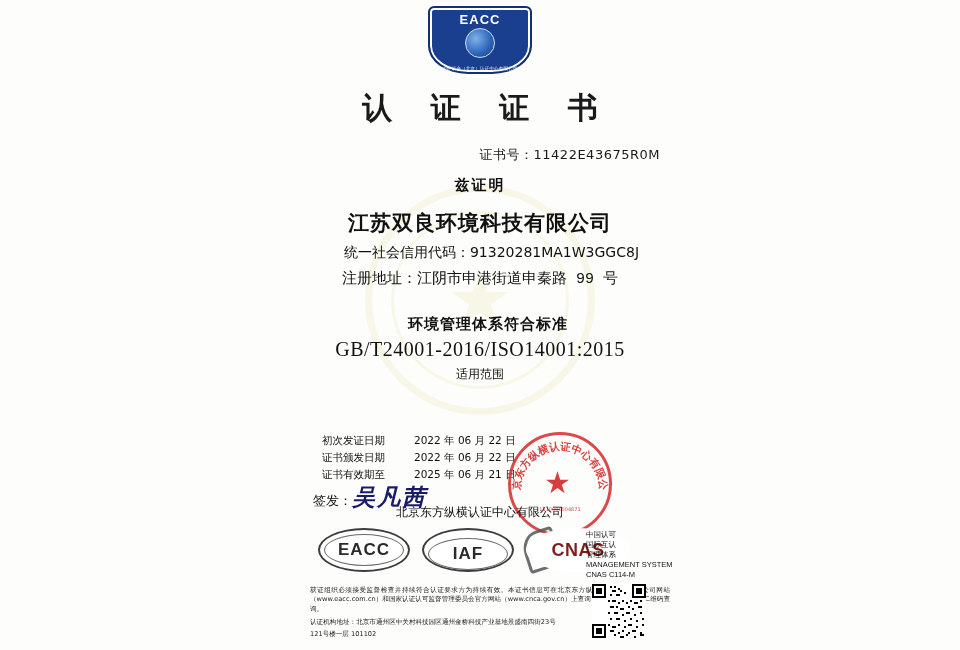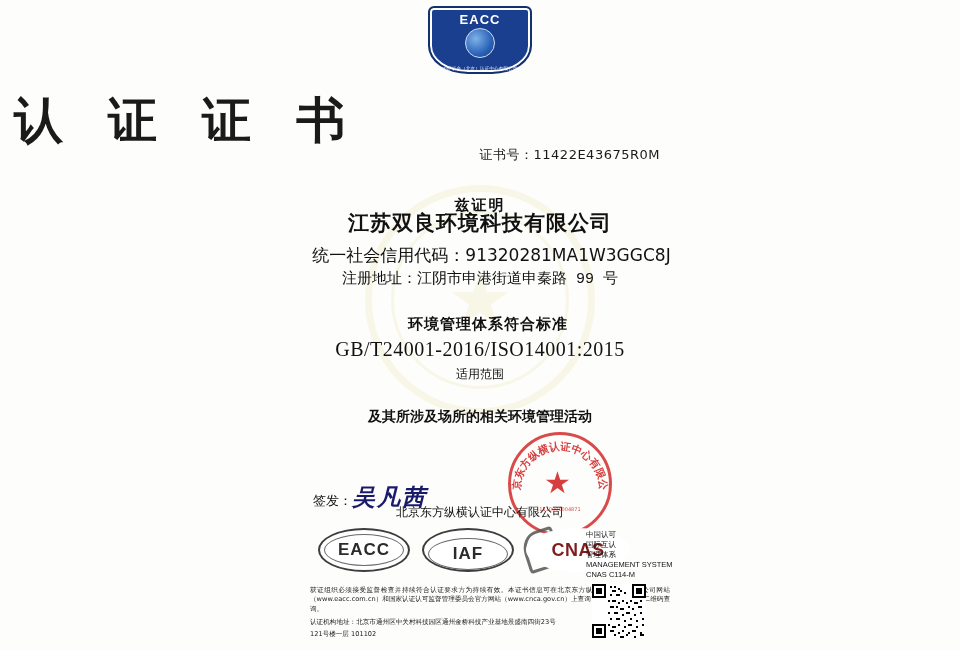--- a/index.html
+++ b/index.html
@@ -75,21 +75,22 @@
     text-align: center;
     color: #e7eefb;
     font-size: 4.5px;
     letter-spacing: 0.2px;
     font-family: "Liberation Sans", sans-serif;
   }
 
   
   .title {
     position: absolute; left: 0; right: 0; top: 88px;
-    font-size: 49px;
+    text-align: center;
+    font-size: 30px;
     letter-spacing: 14px;
     font-weight: bold;
     color: #1a1a1a;
     font-family: "DejaVu Sans", sans-serif;
     text-indent: 14px;
   }
 
   .cert-no {
     position: absolute; right: 300px; top: 146px;
     font-size: 13px;
@@ -97,23 +98,23 @@
     letter-spacing: 0.5px;
     font-family: "DejaVu Sans", sans-serif;
   }
 
   .line-center {
     position: absolute; left: 0; right: 0;
     text-align: center;
     color: #111;
   }
 
-  .hereby { top: 196px; font-size: 15px; font-weight: bold; letter-spacing: 2px; font-family: "DejaVu Sans", sans-serif; }
+  .hereby { top: 176px; font-size: 15px; font-weight: bold; letter-spacing: 2px; font-family: "DejaVu Sans", sans-serif; }
   .company { top: 209px; font-size: 21px; font-weight: bold; letter-spacing: 1px; font-family: "DejaVu Sans", sans-serif; }
-  .credit { top: 244px; font-size: 17px; font-family: "DejaVu Sans", sans-serif; margin-left: 23px; }
+  .credit { top: 244px; font-size: 14px; font-family: "DejaVu Sans", sans-serif; margin-left: 23px; }
   .addr1 { top: 269px; font-size: 15px; font-family: Liberation Mono, monospace; }
   .addr2 { top: 289px; font-size: 13px; font-family: "DejaVu Sans", sans-serif; }
   .std-label { top: 315px; font-size: 15px; font-weight: bold; letter-spacing: 1px; font-family: "DejaVu Sans", sans-serif; padding-left: 16px; }
   .std-code { top: 338px; font-size: 20px; letter-spacing: 0.5px; font-family: "Liberation Serif", serif; }
   .scope-label { top: 366px; font-size: 12px; font-family: "DejaVu Sans", sans-serif; }
   .scope1 { top: 386px; font-size: 14px; font-weight: bold; font-family: "DejaVu Sans", sans-serif; }
   .scope2 { top: 408px; font-size: 14px; font-weight: bold; font-family: "DejaVu Sans", sans-serif; }
 
   
   .dates {
@@ -297,22 +298,32 @@
 
   <div class="line-center hereby">兹证明</div>
   <div class="line-center company">江苏双良环境科技有限公司</div>
   <div class="line-center credit">
     <span>统一社会信用代码：</span><span>91320281MA1W3GGC8J</span>
   </div>
   <div class="line-center addr1">注册地址：江阴市申港街道申秦路 99 号</div>
   <div class="line-center std-label">环境管理体系符合标准</div>
   <div class="line-center std-code">GB/T24001-2016/ISO14001:2015</div>
   <div class="line-center scope-label">适用范围</div>
-  <div class="line-center scope2">及其所涉及场所的相关环境管理活动</div>
-
+
+  <div class="dates">
+    <div class="row">
+      <span class="lbl">初次发证日期</span><span class="val">2022 年 06 月 22 日</span>
+    </div>
+    <div class="row">
+      <span class="lbl">证书颁发日期</span><span class="val">2022 年 06 月 22 日</span>
+    </div>
+    <div class="row">
+      <span class="lbl">证书有效期至</span><span class="val">2025 年 06 月 21 日</span>
+    </div>
+  </div>
 
   <div class="sign-label">签发：</div>
   <div class="sign-name">吴凡茜</div>
 
   <div class="seal">
     <div class="seal-ring"></div>
     <svg class="seal-arc" viewBox="0 0 104 104">
       <defs>
         <path id="arcpath" d="M 12,58 A 40,40 0 1 1 92,58" fill="none"></path>
       </defs>

